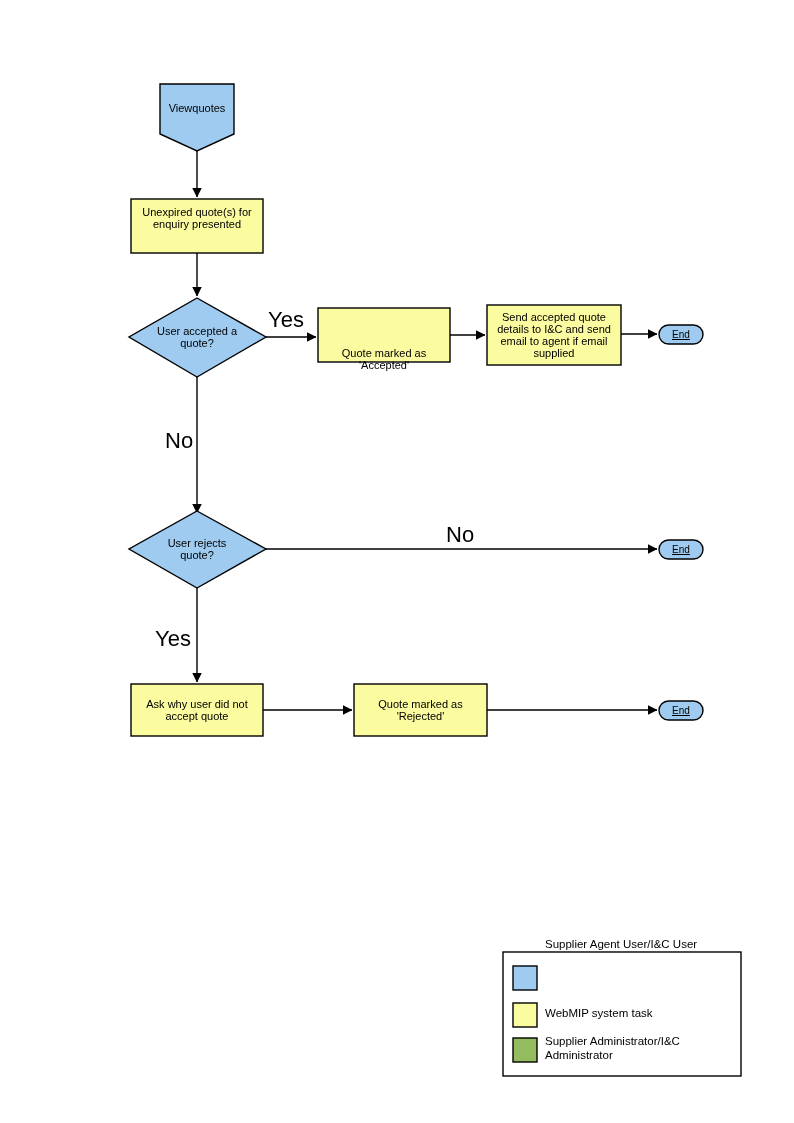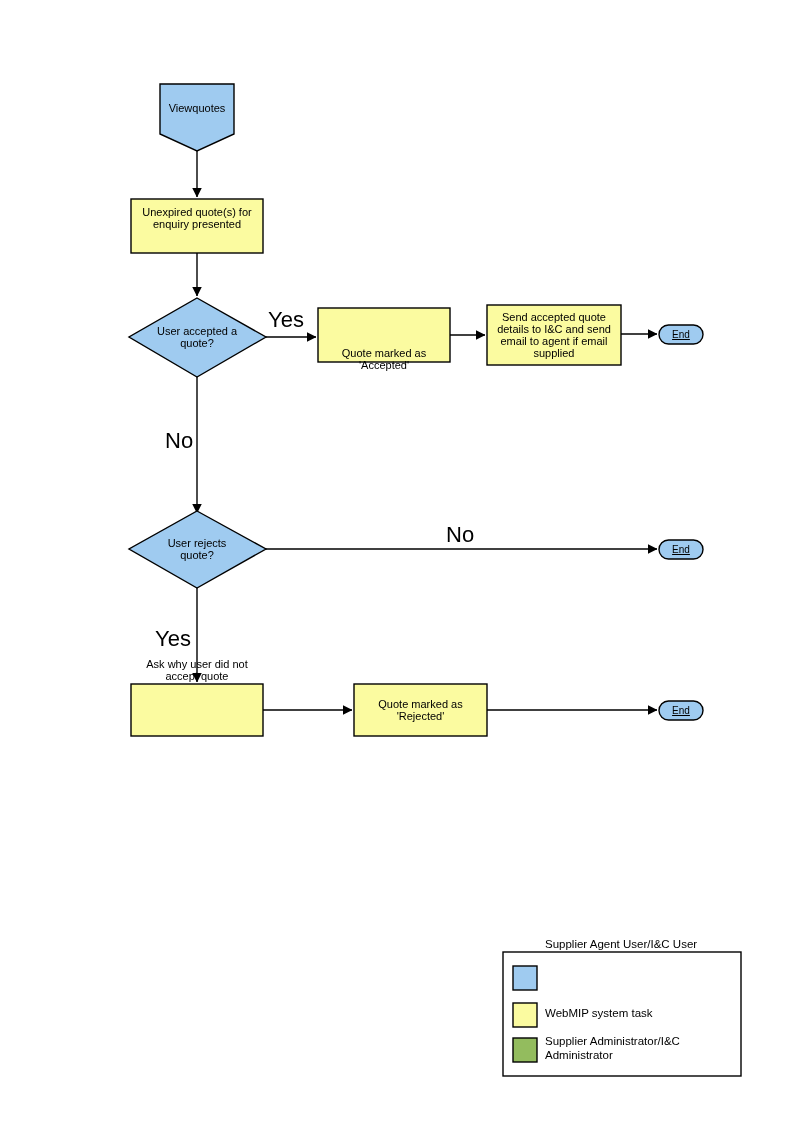--- a/index.html
+++ b/index.html
@@ -116,21 +116,21 @@
 <div class="node-label" style="left:134px; top:199px; width:126px; height:38px;">Unexpired quote(s) for enquiry presented</div>
 
 <div class="node-label" style="left:152px; top:311px; width:90px; height:52px;">User accepted a quote?</div>
 
 <div class="node-label" style="left:321px; top:308px; width:126px; height:54px;margin-top:24px;">Quote  marked as 'Accepted'</div>
 
 <div class="node-label" style="left:490px; top:305px; width:128px; height:60px;">Send accepted quote details to I&amp;C and send email to agent if email supplied</div>
 
 <div class="node-label" style="left:152px; top:523px; width:90px; height:52px;">User rejects quote?</div>
 
-<div class="node-label" style="left:134px; top:644px; width:126px; height:52px;">Ask why user did not accept quote</div>
+<div class="node-label" style="left:134px; top:684px; width:126px; height:52px;">Ask why user did not accept quote</div>
 
 <div class="node-label" style="left:357px; top:684px; width:127px; height:52px;">Quote  marked as 'Rejected'</div>
 
 <div class="term-label" style="left:659px; top:325px; width:44px; height:19px;">End</div>
 
 <div class="term-label" style="left:659px; top:540px; width:44px; height:19px;">End</div>
 
 <div class="term-label" style="left:659px; top:701px; width:44px; height:19px;">End</div>
 
 <div class="edge-label" style="left:268px; top:307px;">Yes</div>

